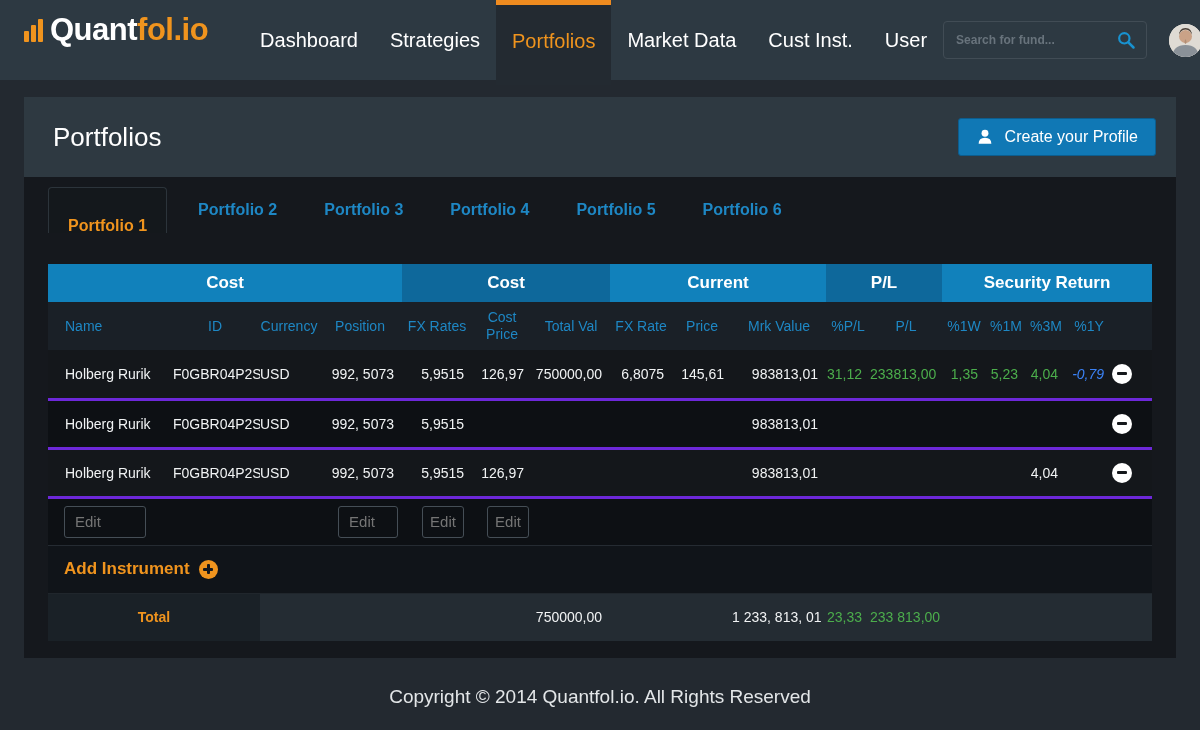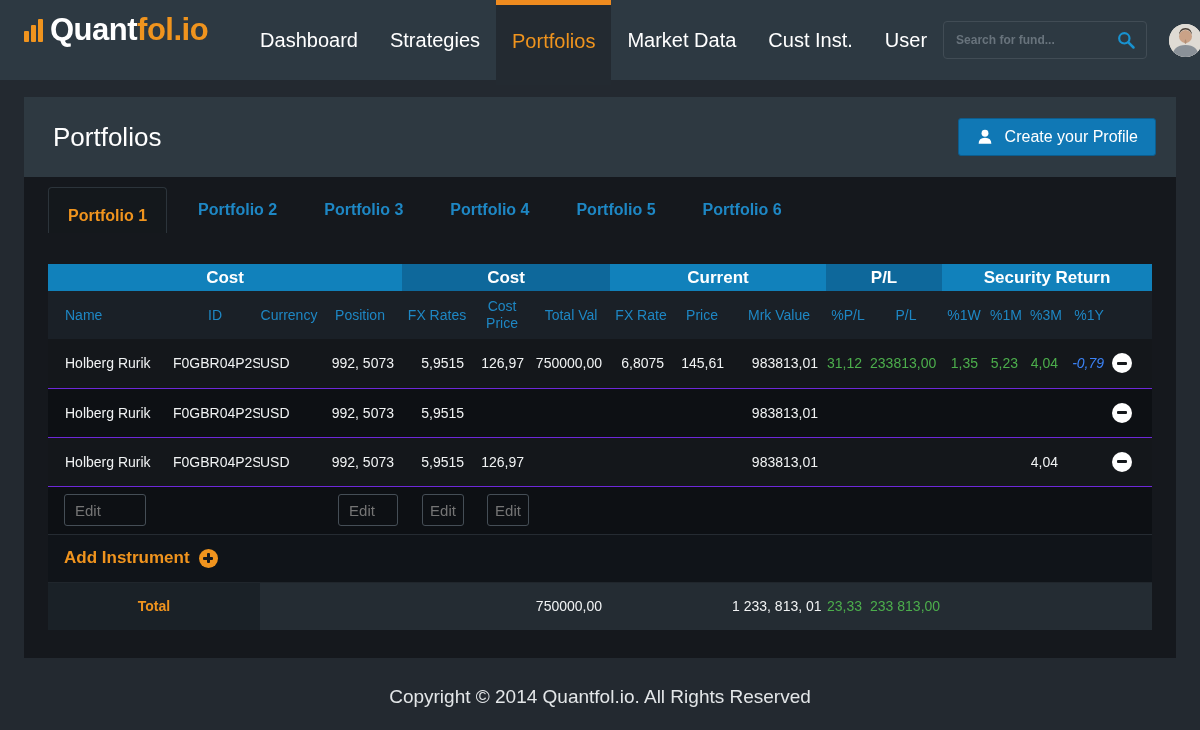--- a/index.html
+++ b/index.html
@@ -74,43 +74,43 @@
   .create-profile-btn svg { margin-right:11px; }
 
   .tabs { display:flex; margin:10px 0 0 24px; height:46px; }
   .tab {
     font-size:16px; font-weight:bold; color:#1e87c4; cursor:pointer;
     padding:0 16px; line-height:45px; margin-right:15px; white-space:nowrap;
   }
   .tab.active {
     color:#f0941e; background:#14181c;
     border:1px solid #2c343b; border-bottom:none; border-radius:4px 4px 0 0;
-    padding:5px 19px;
+    padding:15px 19px;
   }
 
   
   table.grid { width:1104px; margin:31px 24px 0 24px; border-collapse:collapse; table-layout:fixed; }
   .grid td, .grid th { overflow:hidden; white-space:nowrap; }
 
-  tr.group-row { height:27px; }
+  tr.group-row { height:38px; }
   tr.group-row td { font-size:17px; font-weight:bold; color:#ffffff; text-align:center; }
   td.grp-light { background:#1181bb; }
   td.grp-dark  { background:#0e689b; }
 
   tr.col-row { height:48px; background:#1a2027; }
   tr.col-row th {
     color:#1e87c4; font-size:14px; font-weight:normal; text-align:center;
     white-space:normal; line-height:17px;
   }
   tr.col-row th.al { text-align:left; padding-left:17px; }
 
   tr.data-row { height:49px; font-size:14px; color:#f1f3f4; }
   tr.data-row.odd  { background:#14171b; }
   tr.data-row.even { background:#0d1014; }
-  tr.data-row td { border-bottom:1px solid #6d28d9; }
+  tr.data-row td { border-bottom:3px solid #6d28d9; }
   td.tl { text-align:left; padding-left:17px; }
   td.tl2 { text-align:left; padding-left:3px; }
   td.tc { text-align:left; }
   td.tr { text-align:right; padding-right:8px; }
   td.c-green { color:#4cae4c; }
   td.c-red   { color:#3b82f6;font-style:italic; }
 
   .minus-icon {
     display:inline-block; width:20px; height:20px; border-radius:50%;
     background:#ffffff; position:relative; vertical-align:middle; cursor:pointer;

